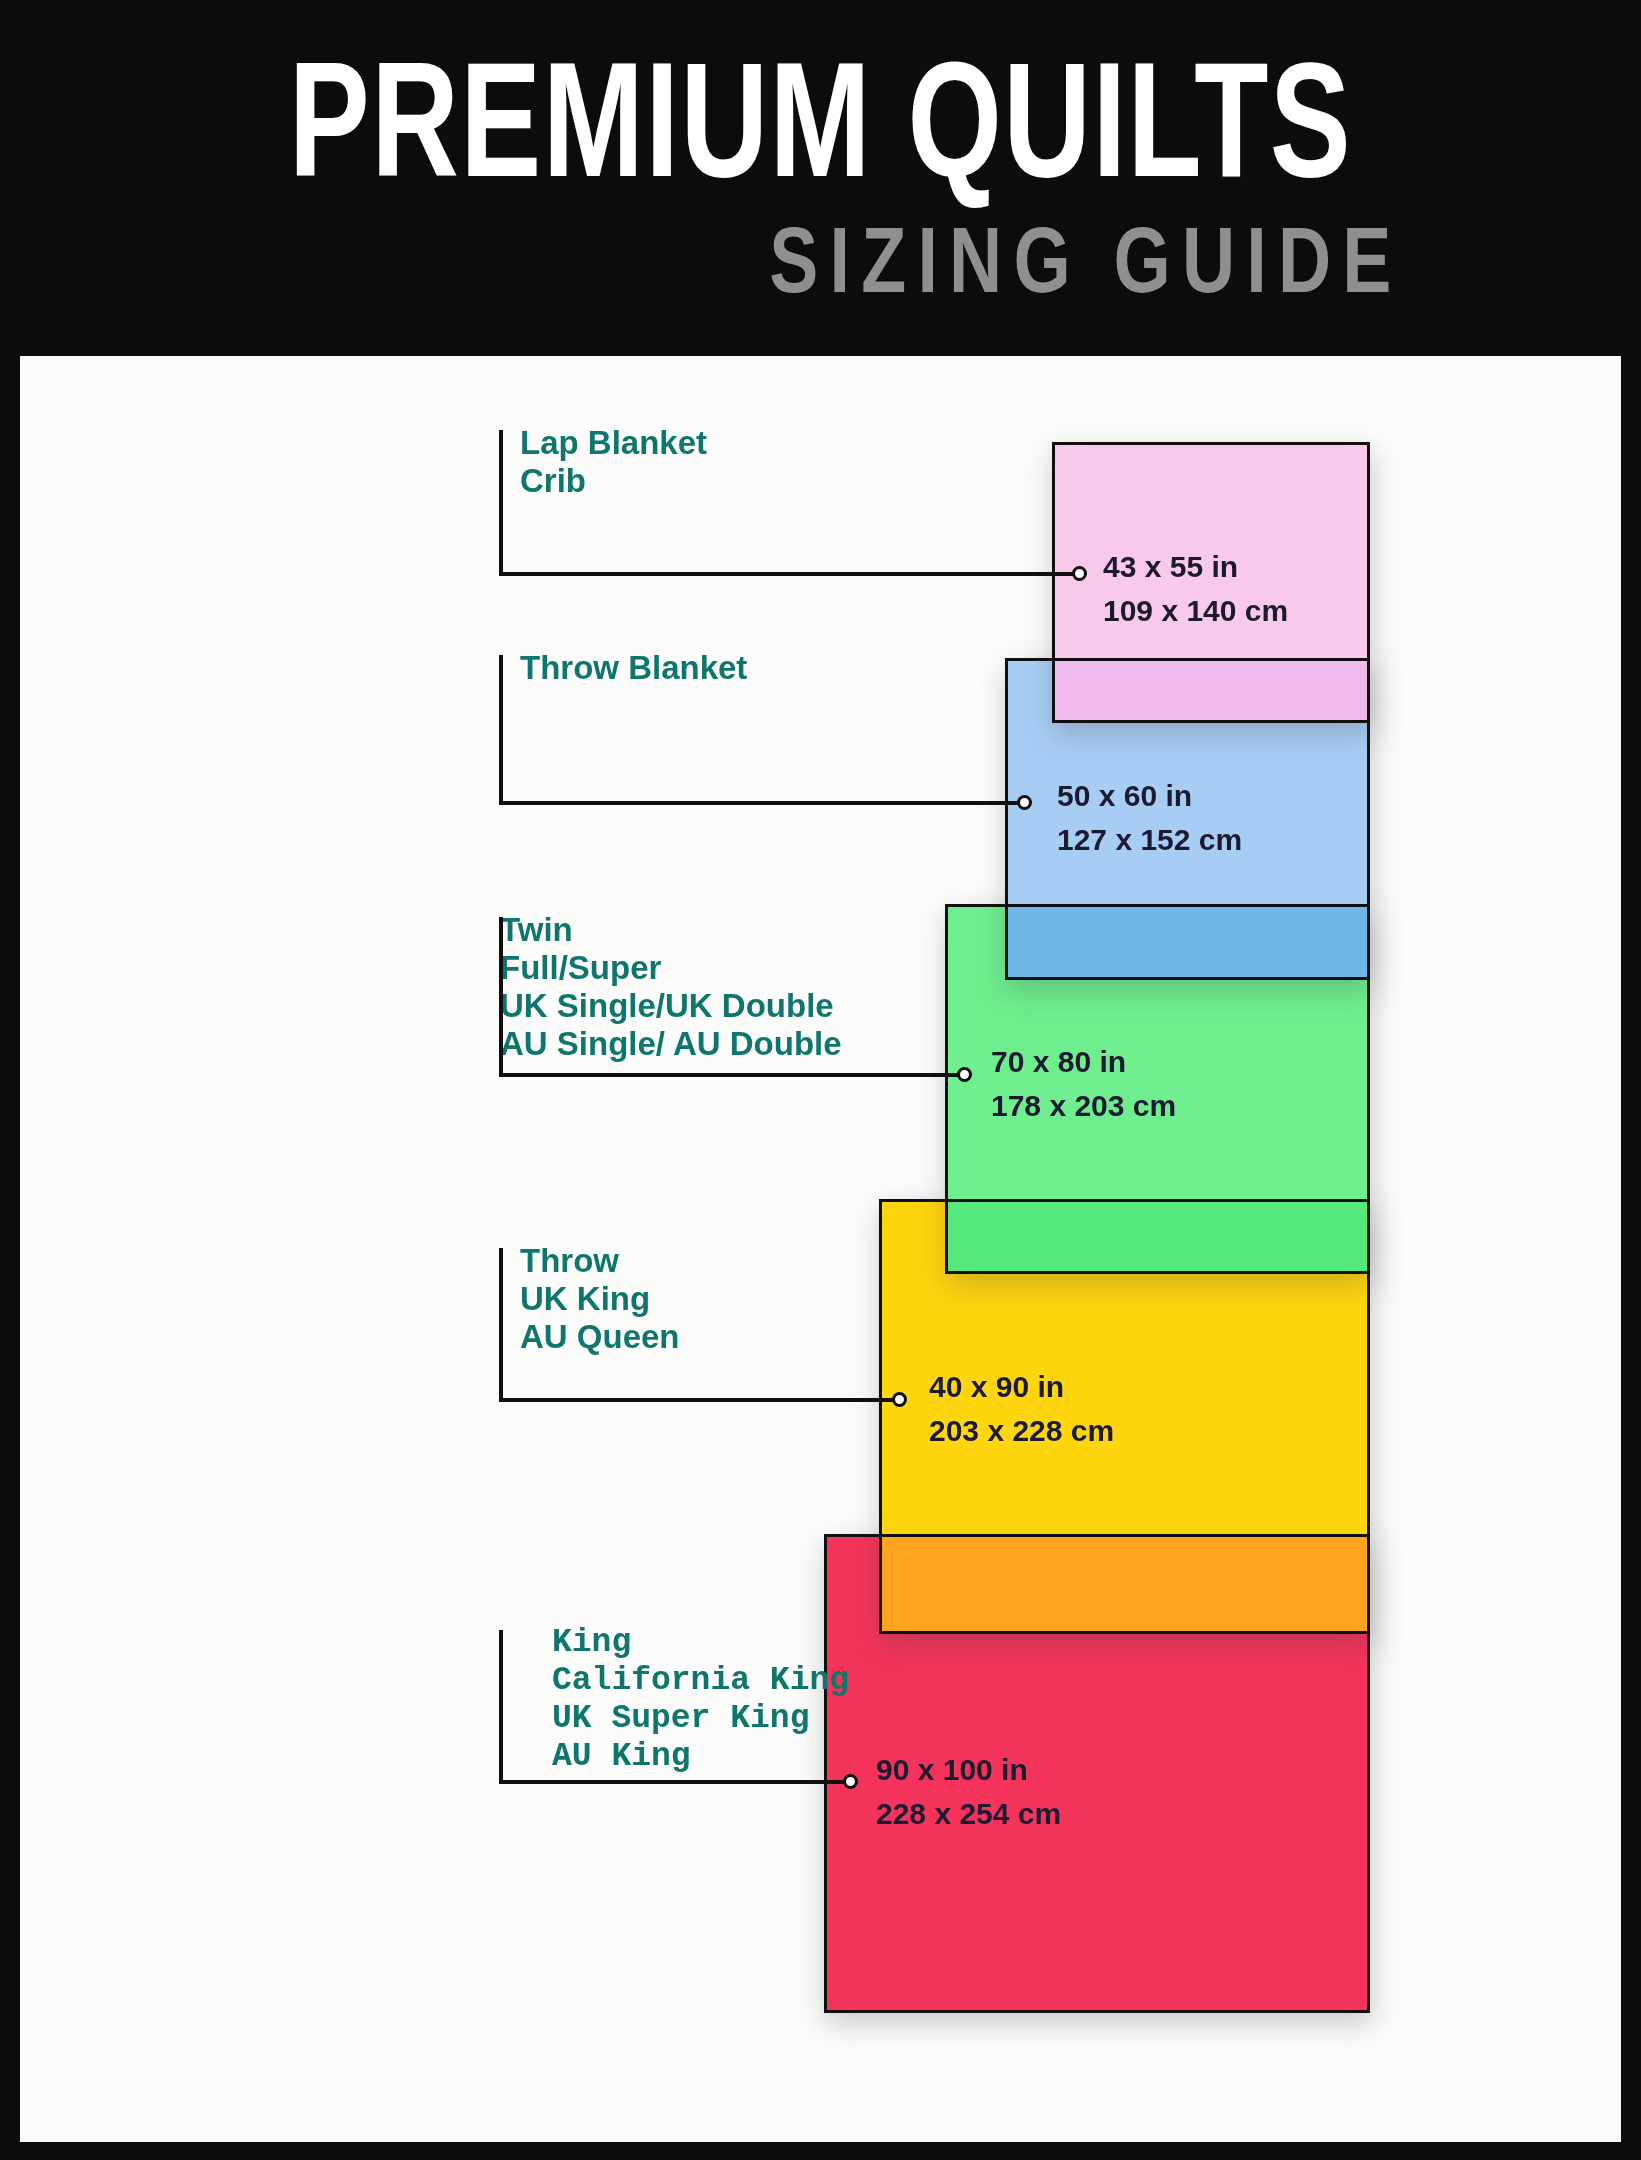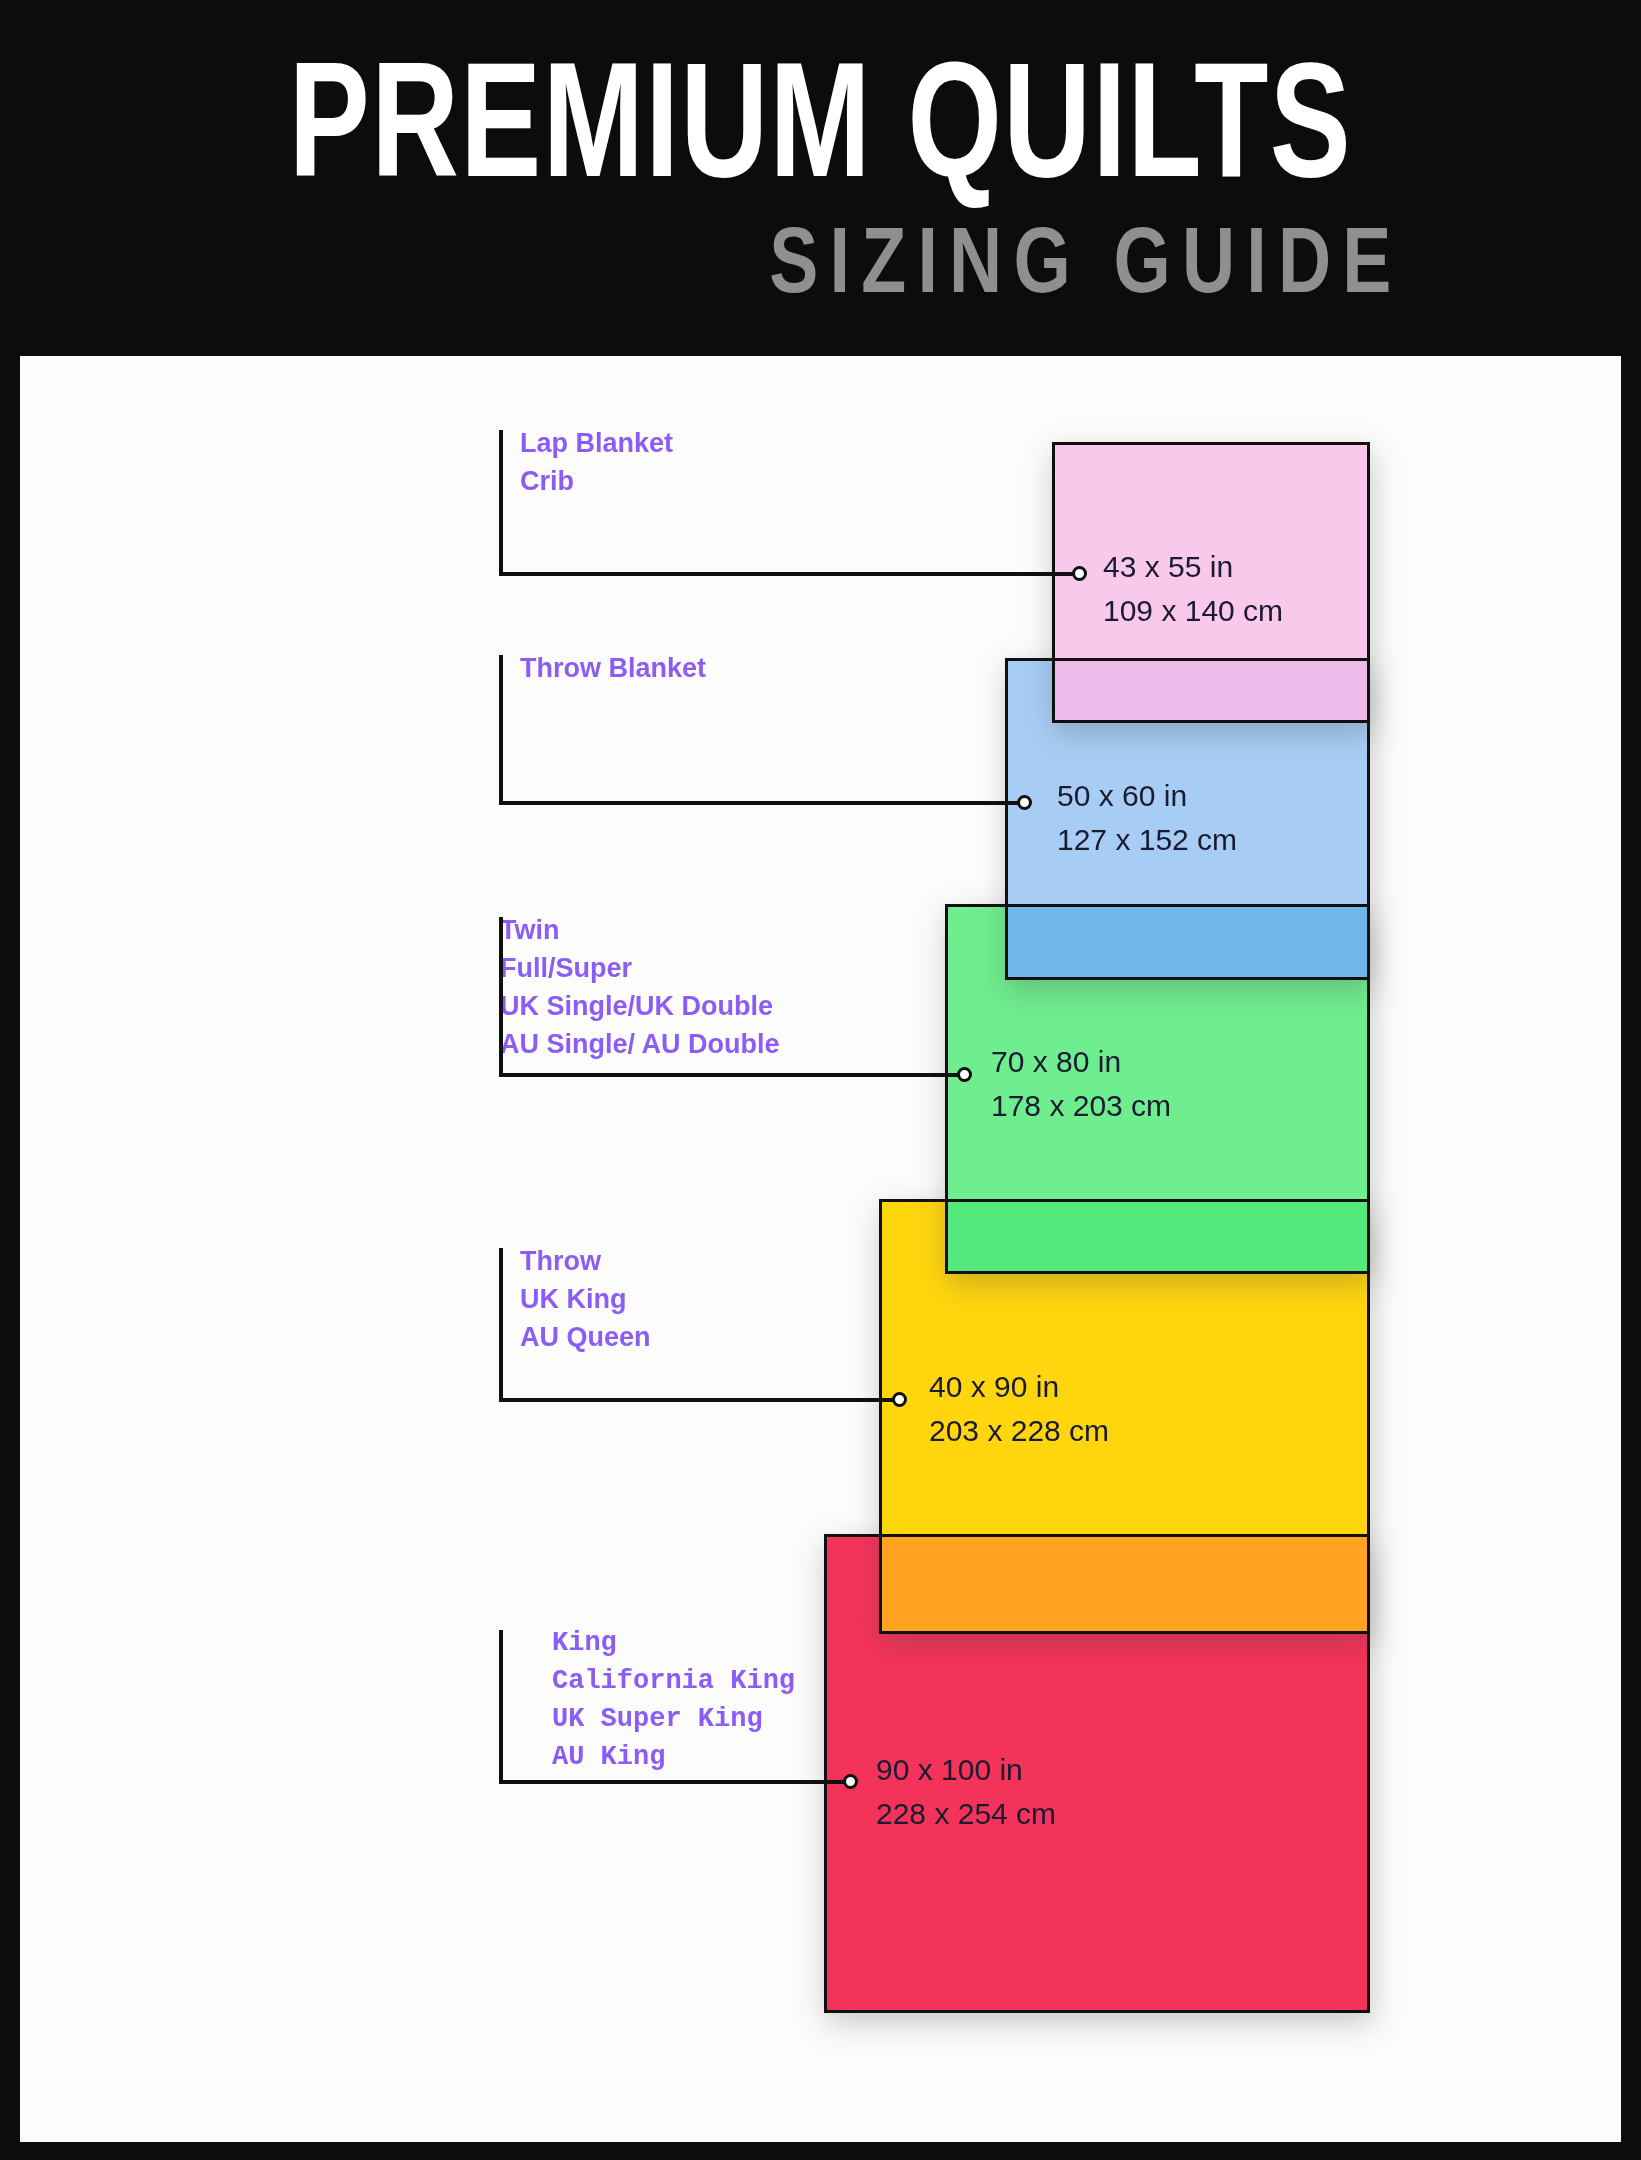--- a/index.html
+++ b/index.html
@@ -77,24 +77,24 @@
   #strip-throw-twin  { left:1005px; top:904px;  width:365px; height:76px; }
   #strip-twin-queen  { left:945px;  top:1199px; width:425px; height:75px; }
   #strip-queen-king  { left:879px;  top:1534px; width:491px; height:100px; }
 
   
   .label {
     position: absolute;
     z-index: 5;
   }
   .lbl-line {
-    font-size: 27px;
+    font-size: 33px;
     line-height: 38px;
     font-weight: 700;
-    color: #8b5cf6;
+    color: #0f766e;
     white-space: nowrap;
   }
   #label-1 { left:520px; top:424px; }
   #label-2 { left:520px; top:649px; }
   #label-3 { left:500px; top:911px; }
   #label-4 { left:520px; top:1242px; }
   #label-5 { left:552px; top:1624px;font-family:Liberation Mono, monospace; }
 
   
   .vline, .hline {
@@ -134,21 +134,21 @@
   #dot-5 { left:843px;  top:1774px; }
 
   
   .dim {
     position: absolute;
     z-index: 6;
   }
   .dim-line {
     font-size: 30px;
     line-height: 44px;
-    font-weight: 400;
+    font-weight: 700;
     color: #1a1a30;
     white-space: nowrap;
   }
   #dim-1 { left:1103px; top:545px; }
   #dim-2 { left:1057px; top:774px; }
   #dim-3 { left:991px;  top:1040px; }
   #dim-4 { left:929px;  top:1365px; }
   #dim-5 { left:876px;  top:1748px; }
 </style>
 </head>

